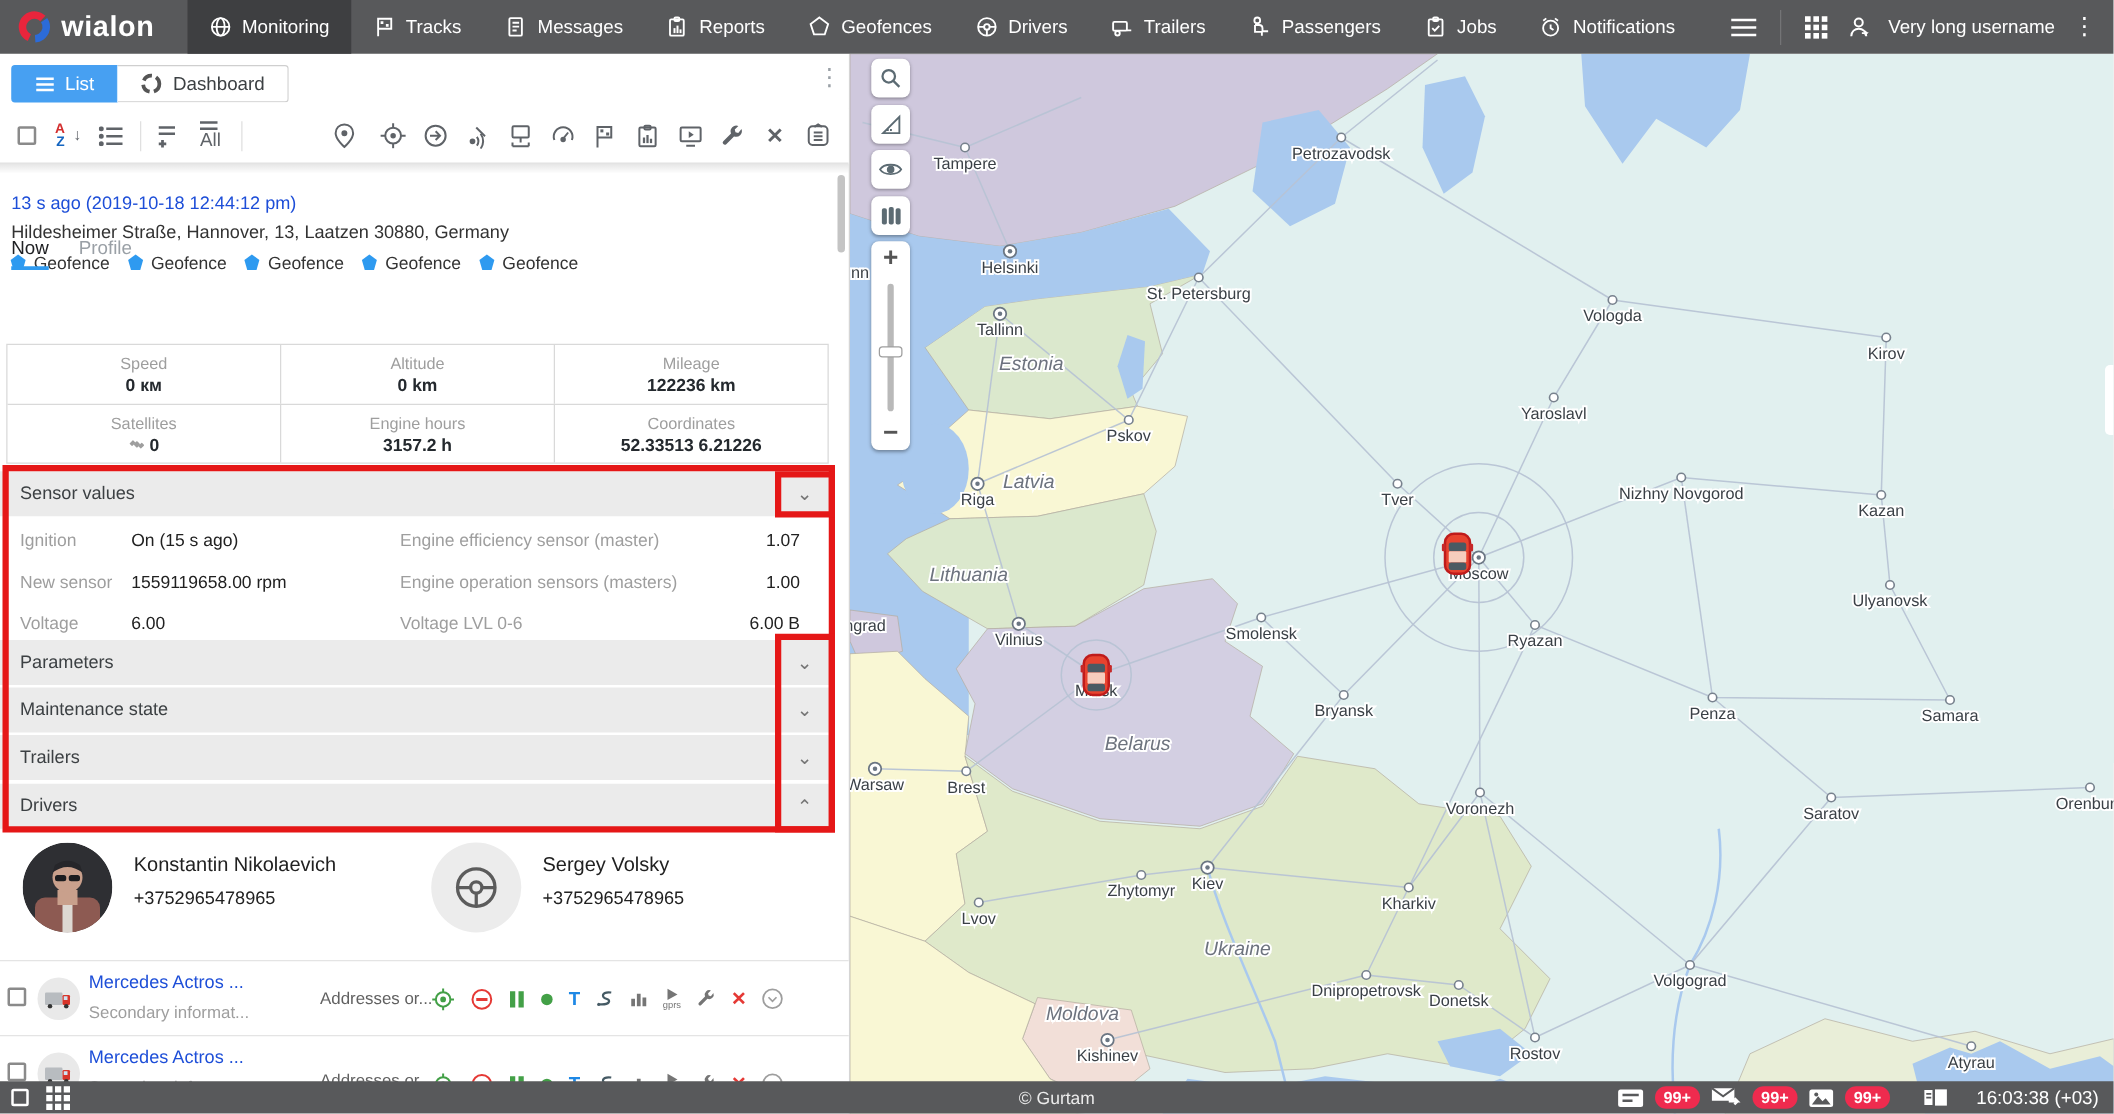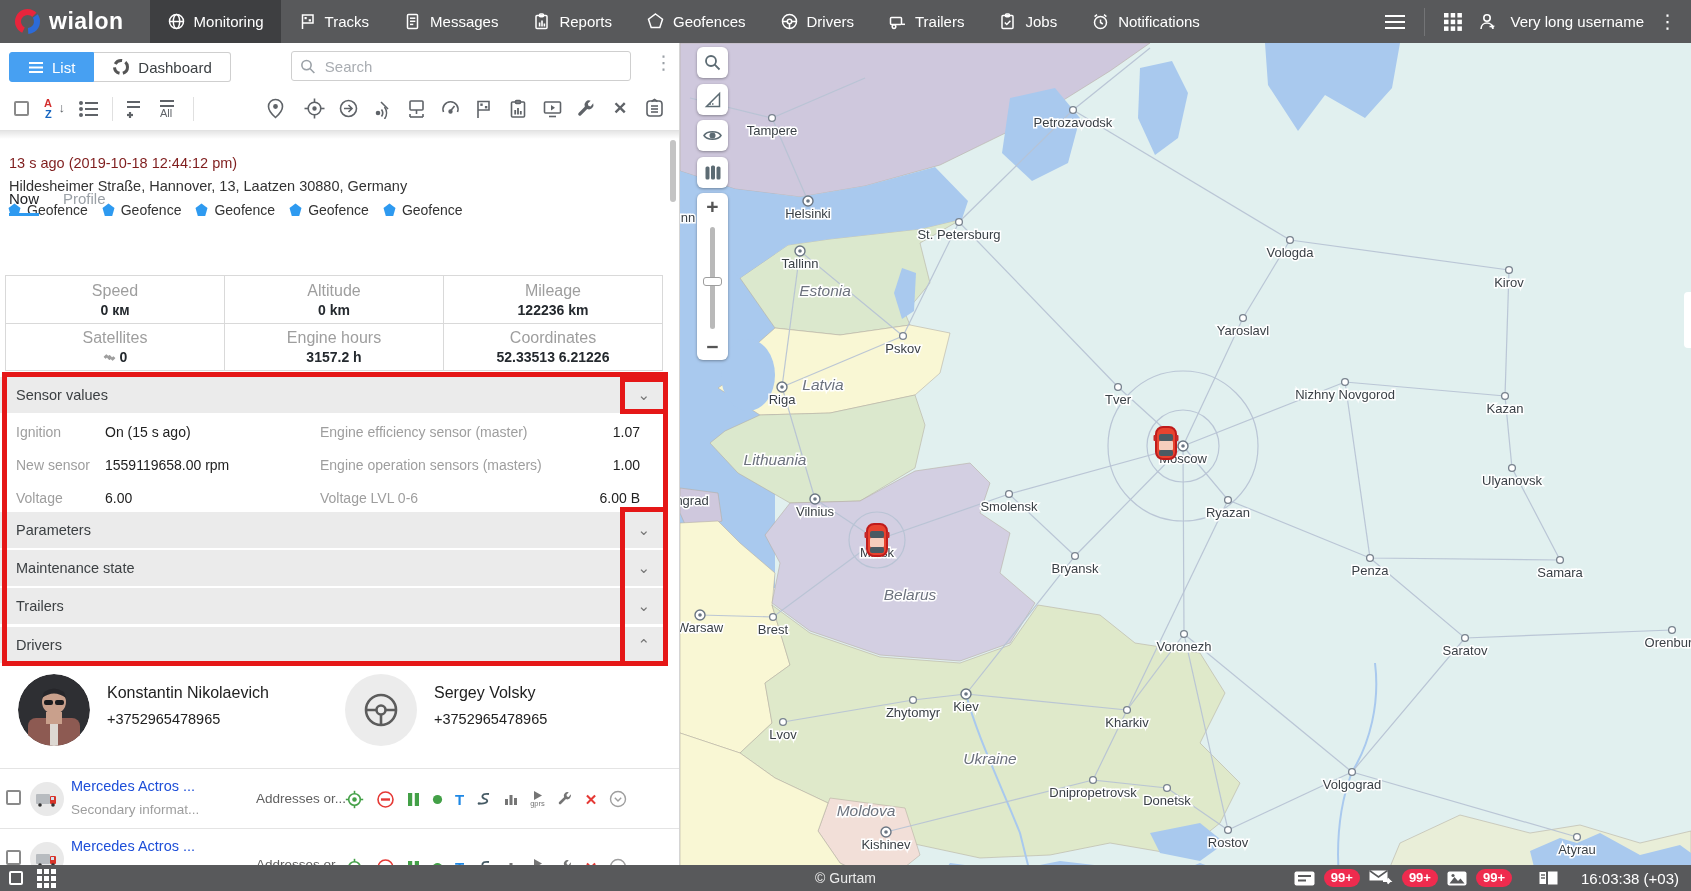--- a/index.html
+++ b/index.html
@@ -30,37 +30,37 @@
   .search-dots{position:absolute;left:646px;top:10px;}
   .toolbar{position:absolute;top:44px;left:0;width:100%;height:44px;background:#fff;border-bottom:1px solid #e2e2e2;display:flex;align-items:center;}
   .toolbar-shadow{position:absolute;top:88px;left:0;width:100%;height:8px;background:linear-gradient(rgba(0,0,0,.10),rgba(0,0,0,0));}
   .tbtn{display:flex;align-items:center;justify-content:center;min-width:26px;height:26px;margin:0 4px;cursor:pointer;color:#5f6368;}
   .tb-div{width:1px;height:24px;background:#e0e0e0;margin:0 6px;}
   .cb{width:15px;height:15px;border:2px solid #8a8a8a;border-radius:2px;background:#fff;}
   .sortaz{position:relative;width:22px;height:22px;font-weight:bold;font-size:11px;line-height:1;}
   .sortaz .a{position:absolute;left:0;top:0;color:#d32f2f;}
   .sortaz .z{position:absolute;left:1px;bottom:0;color:#1565c0;}
   .sortaz .ar{position:absolute;right:1px;top:3px;color:#5f6368;font-size:13px;}
-  .all-cap{font-size:11px;color:#5f6368;margin-top:-2px;text-align:center;}
+  .all-cap{font-size:15px;color:#5f6368;margin-top:-2px;text-align:center;}
   
   .unitinfo{position:absolute;top:96px;left:0;width:680px;}
-  .lastmsg{position:absolute;top:16px;left:9px;font-size:14.5px;color:#7f1d1d;}
+  .lastmsg{position:absolute;top:16px;left:9px;font-size:14.5px;color:#1d4ed8;}
   .addr{position:absolute;top:39px;left:9px;font-size:14.5px;color:#333;}
   .chips{position:absolute;top:63px;left:8px;display:flex;gap:14px;}
   .chip{display:flex;align-items:center;gap:6px;font-size:14px;color:#333;cursor:pointer;}
   .tabs2{position:absolute;top:147px;left:9px;display:flex;gap:24px;font-size:15px;}
   .tab-now{color:#202124;padding-bottom:6px;border-bottom:3px solid #2e9af0;cursor:pointer;}
   .tab-profile{color:#9aa0a6;cursor:pointer;text-align:right;}
   
   .stats{position:absolute;top:232px;left:5px;width:658px;border:1px solid #d9d9d9;}
   .stats-row{display:flex;height:47px;}
   .stats-row + .stats-row{border-top:1px solid #d9d9d9;}
   .stat-cell{flex:1;border-right:1px solid #d9d9d9;display:flex;flex-direction:column;align-items:center;justify-content:center;gap:2px;}
   .stat-cell:last-child{border-right:none;}
-  .stat-label{font-size:16px;color:#9e9e9e;}
+  .stat-label{font-size:13px;color:#9e9e9e;}
   .stat-value{font-size:14px;font-weight:bold;color:#24292e;display:flex;align-items:center;gap:4px;}
   
   .acc{position:absolute;left:0;width:668px;height:36px;background:#ebebeb;display:flex;align-items:center;justify-content:space-between;padding:0 18px 0 16px;font-size:14.5px;color:#3c4043;cursor:pointer;}
   .chev{color:#757575;font-size:15px;}
   .sensor-rows{position:absolute;left:0;top:371px;width:668px;}
   .srow{position:absolute;left:0;width:100%;height:20px;font-size:14px;}
   .srow .l1{position:absolute;left:16px;color:#9e9e9e;}
   .srow .v1{position:absolute;left:105px;color:#212121;}
   .srow .l2{position:absolute;left:320px;color:#9e9e9e;}
   .srow .v2{position:absolute;right:28px;color:#212121;}
@@ -193,20 +193,30 @@
             <rect x="2.5" y="5.5" width="11" height="7" rx="1"></rect>
             <circle cx="6" cy="14.6" r="1.8"></circle>
             <path d="M13.5 12.3 h3.5"></path>
           </svg>
       </span>
         <span>Trailers</span>
     </div>
     <div class="nav-item">
       <span class="nav-ico">
         <svg width="19" height="19" viewBox="0 0 19 19" fill="none" stroke="#fff" stroke-width="1.5">
+            <circle cx="7.8" cy="4.3" r="2.3"></circle>
+            <path d="M6 8 h3.2 c1.6 0 2.8 1.2 2.8 2.8 V13 h4.5"></path>
+            <path d="M6 8 v5.5 h5.5 v3"></path>
+          </svg>
+      </span>
+        <span>Passengers</span>
+    </div>
+    <div class="nav-item">
+      <span class="nav-ico">
+        <svg width="19" height="19" viewBox="0 0 19 19" fill="none" stroke="#fff" stroke-width="1.5">
             <rect x="4" y="3.5" width="11" height="13" rx="1"></rect>
             <rect x="7.5" y="2" width="4" height="2.8" rx="1"></rect>
             <path d="M6.8 10.5 l2 2 3.6-3.8"></path>
           </svg>
       </span>
         <span>Jobs</span>
     </div>
     <div class="nav-item">
       <span class="nav-ico">
         <svg width="19" height="19" viewBox="0 0 19 19" fill="none" stroke="#fff" stroke-width="1.5">
@@ -263,27 +273,20 @@
               <line x1="1" y1="11" x2="15" y2="11"></line>
             </svg>
           <span>List</span>
         </div>
         <div class="seg-btn seg-dash">
           <svg width="18" height="18" viewBox="0 0 18 18">
               <circle cx="9" cy="9" r="6.5" fill="none" stroke="#555" stroke-width="3" stroke-dasharray="8 3.5"></circle>
             </svg>
           <span>Dashboard</span>
         </div>
-      </div>
-      <div class="searchbox">
-        <svg width="17" height="17" viewBox="0 0 17 17" fill="none" stroke="#9aa0a6" stroke-width="1.7">
-            <circle cx="7" cy="7" r="5"></circle>
-            <line x1="10.7" y1="10.7" x2="15.5" y2="15.5"></line>
-          </svg>
-        <input type="text" placeholder="Search" style="">
       </div>
       <span class="search-dots dots-v" style="color:#9aa0a6;">⋮</span>
     </div>
 
     <div class="toolbar">
       <span class="tbtn" style="margin-left:8px">
           <span class="cb"></span>
         </span>
       <span class="tbtn">
         <span class="sortaz">

